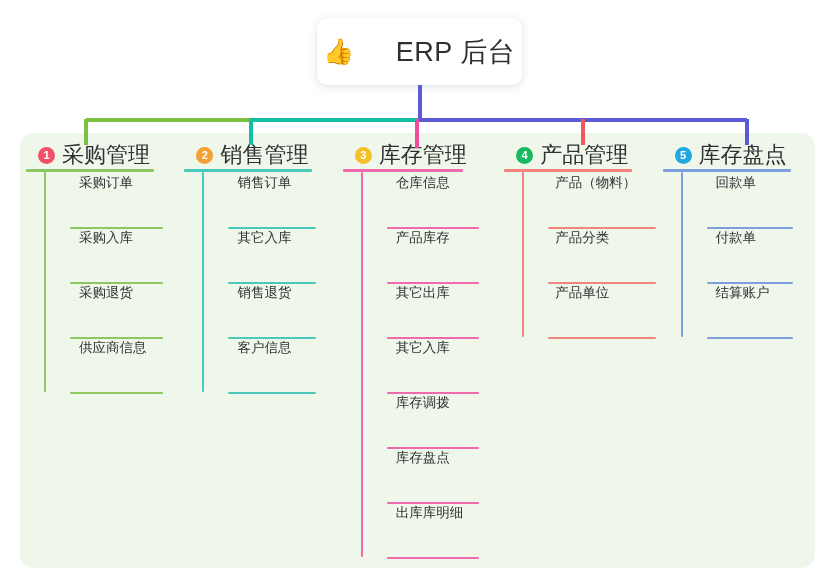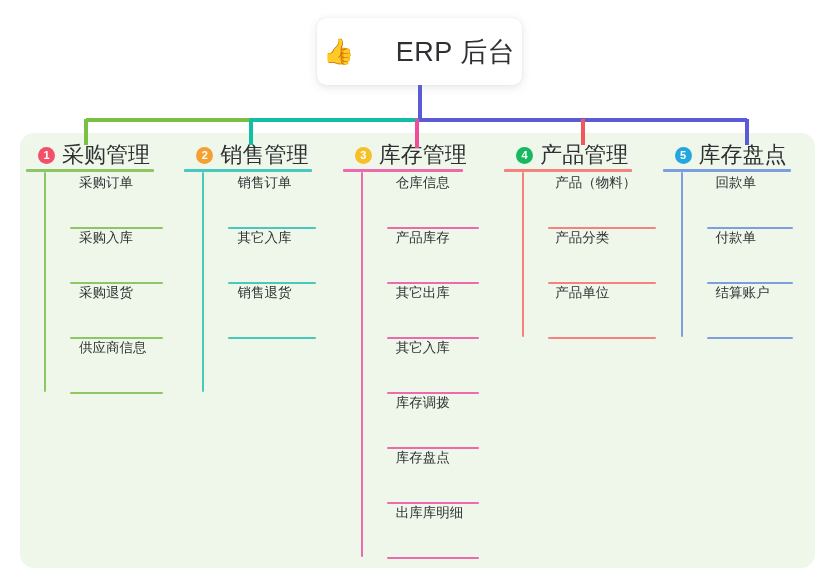--- a/index.html
+++ b/index.html
@@ -233,20 +233,24 @@
           <div class="leaf-rule" style="background: rgb(72, 201, 187);"></div>
         </div>
         <div class="leaf">
           <span class="leaf-label">其它入库</span>
           <div class="leaf-rule" style="background: rgb(72, 201, 187);"></div>
         </div>
         <div class="leaf">
           <span class="leaf-label">销售退货</span>
           <div class="leaf-rule" style="background: rgb(72, 201, 187);"></div>
         </div>
+        <div class="leaf">
+          <span class="leaf-label">客户信息</span>
+          <div class="leaf-rule" style="background: rgb(72, 201, 187);"></div>
+        </div>
       </div>
     </div>
 
     <div class="column col-3">
       <div class="col-head">
         <span class="badge" style="background: rgb(246, 192, 40);">3</span>
         <span class="col-title">库存管理</span>
       </div>
       <div class="head-rule" style="background: rgb(239, 105, 173);"></div>
       <div class="leaf-list">

